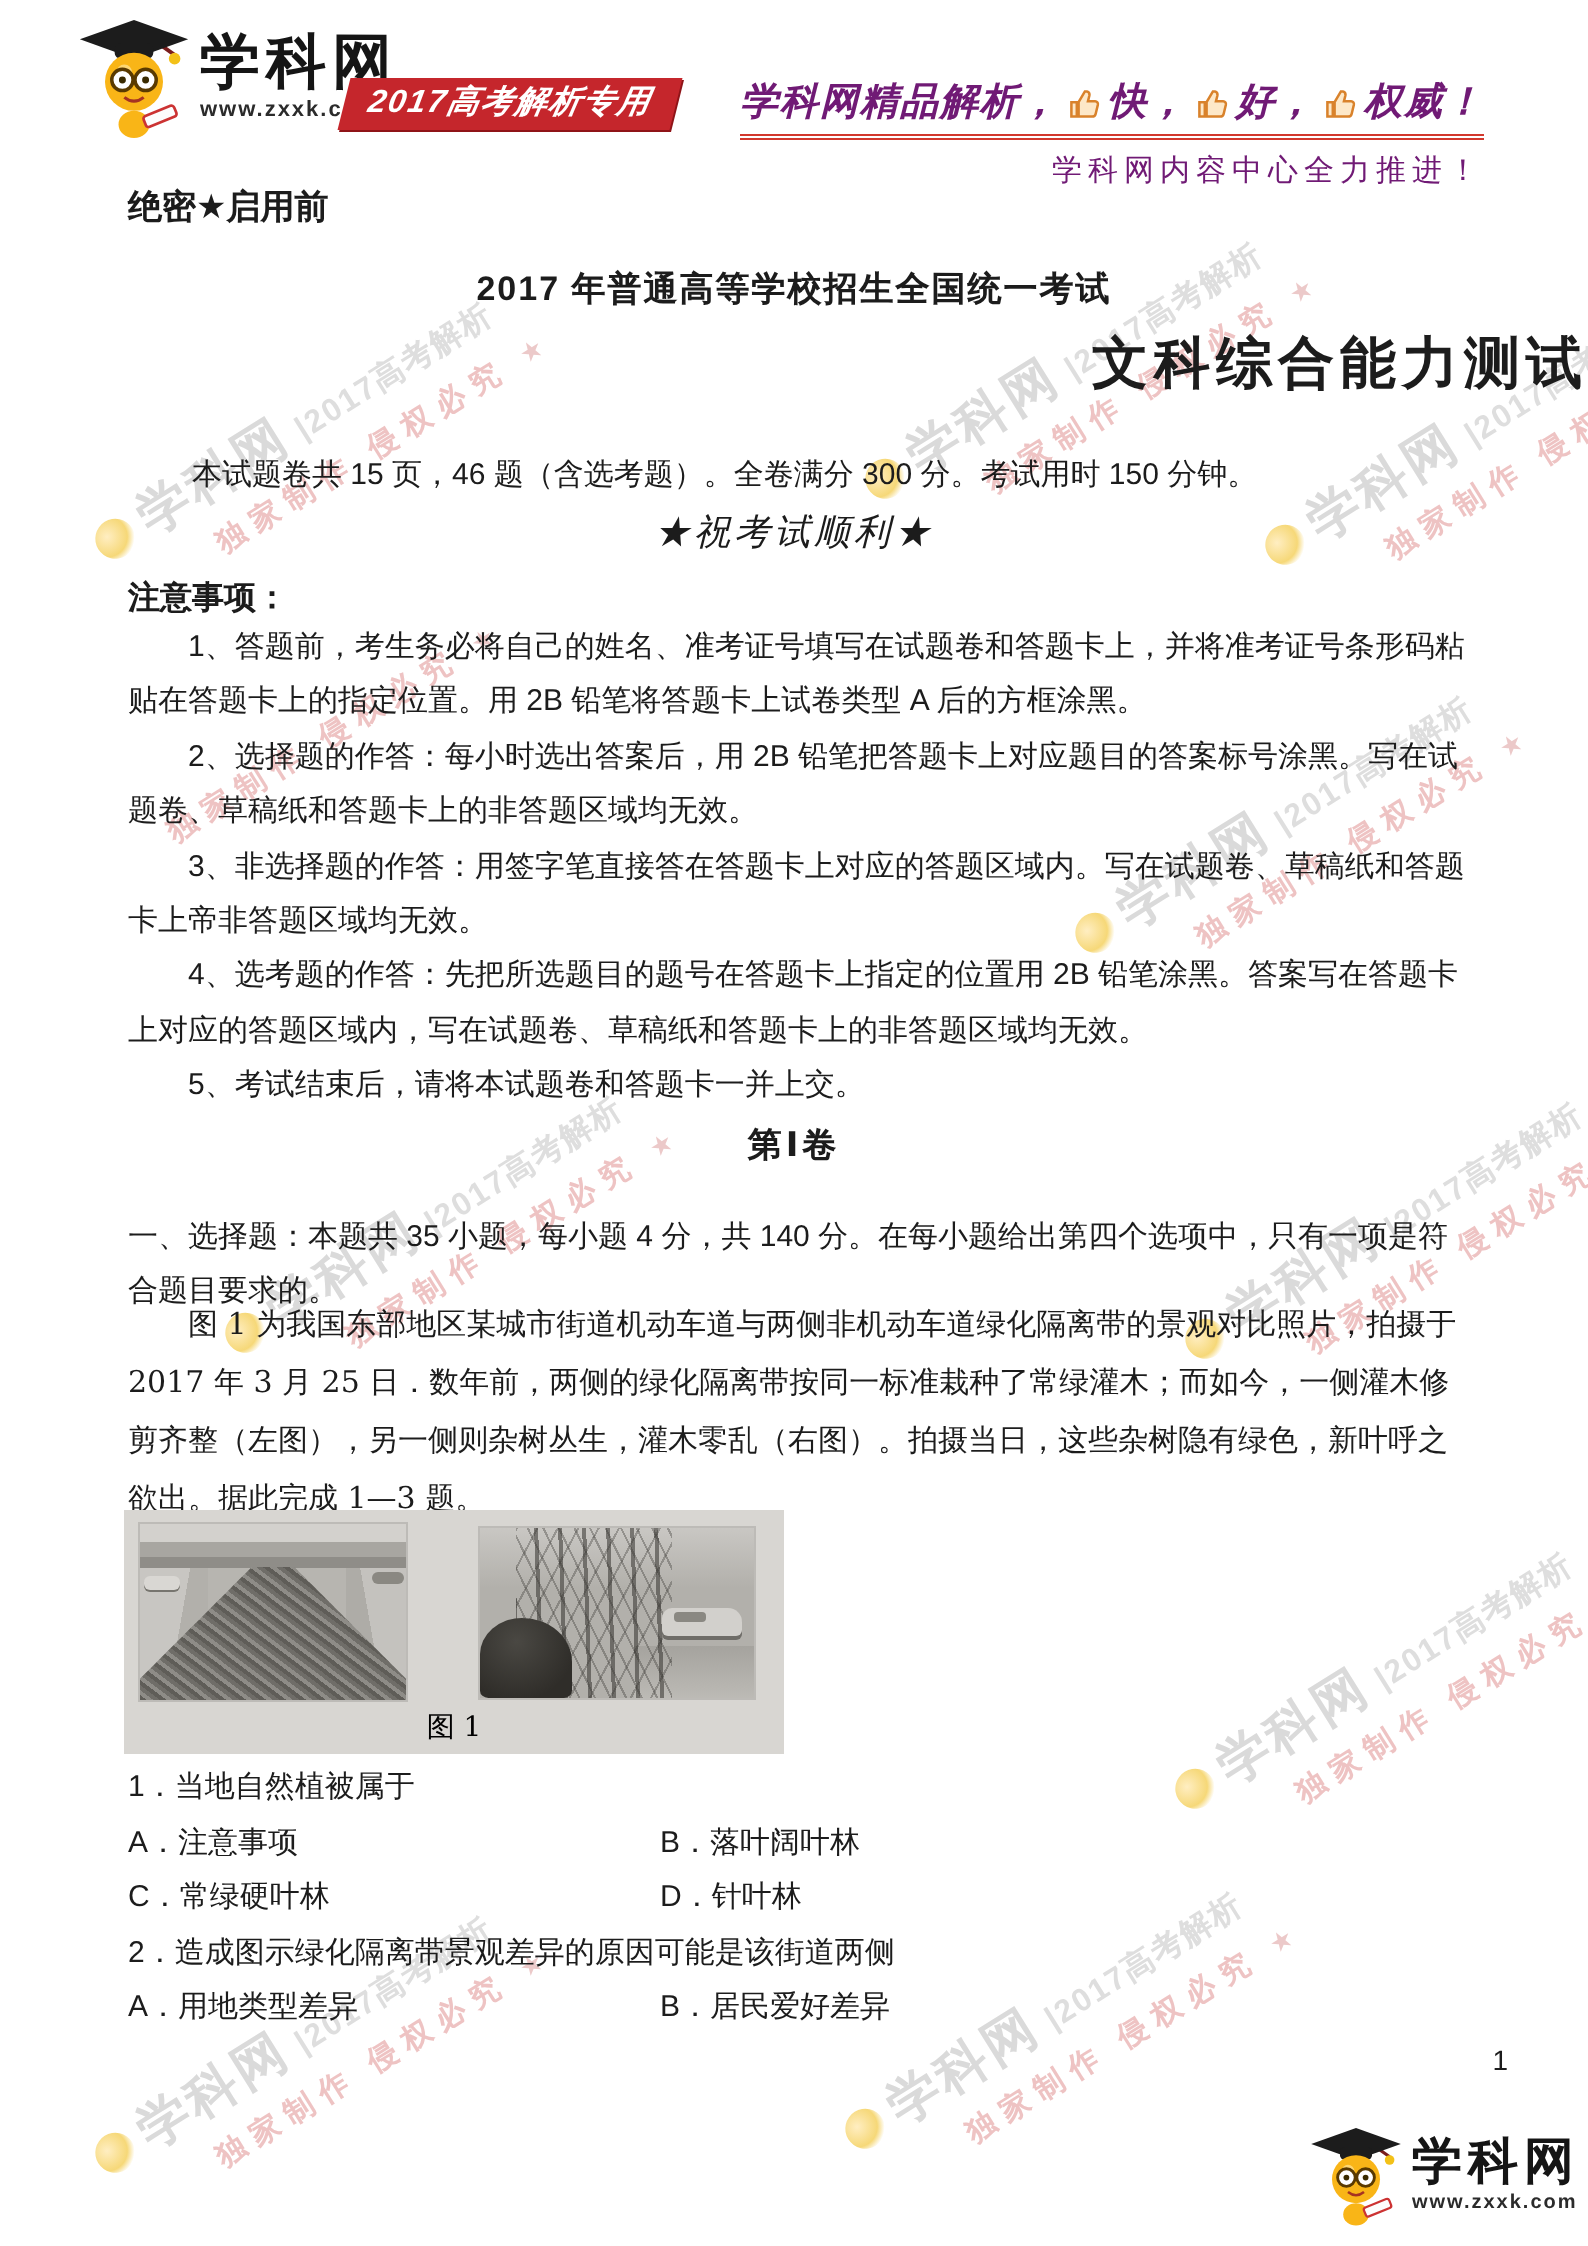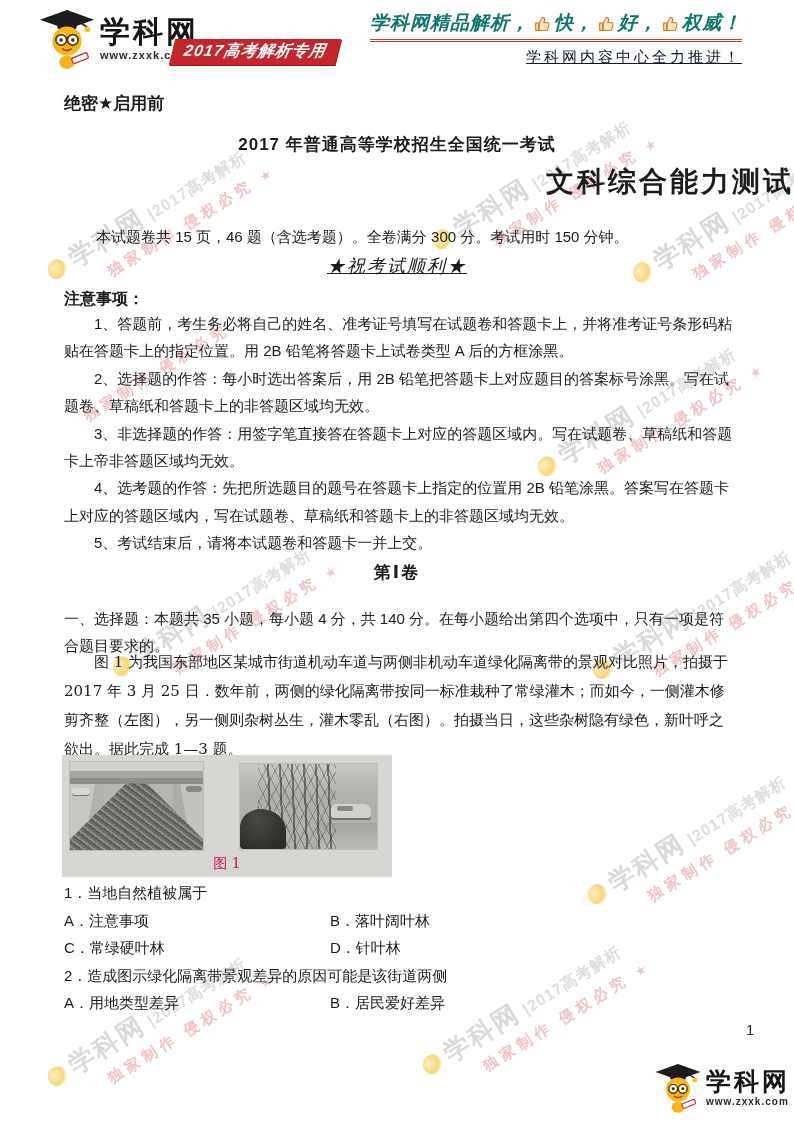--- a/index.html
+++ b/index.html
@@ -27,32 +27,32 @@
   .logo-footer .logo-name{font-size:25px;}
   .logo-footer .logo-url{font-size:10px;}
   .banner{
     position:absolute;left:172px;top:39px;z-index:3;background:#c5262c;color:#ffffff;
     padding:2px 12px 3px 12px;transform:skewX(-14deg);box-shadow:1px 1px 0 #8f1418;
   }
   .banner span{display:inline-block;transform:skewX(4deg);font-size:16px;font-weight:bold;font-style:italic;letter-spacing:1px;}
   .top-right{position:absolute;right:52px;top:10px;text-align:right;z-index:2;}
   .slogan-red{
     display:inline-flex;align-items:center;gap:2px;font-family:"DejaVu Serif","Liberation Serif",serif;
-    font-weight:bold;font-style:italic;font-size:19px;color:#0f766e;letter-spacing:1px;
-    padding-bottom:3px;border-bottom:3px double #d2382d;
+    font-weight:bold;font-style:italic;font-size:19px;color:#701a75;letter-spacing:1px;
+    padding-bottom:3px;border-bottom:3px double #d2382d;margin-top:28px;
   }
   .slogan-red svg{margin:0 1px -2px 1px;}
-  .slogan-sub{margin-top:6px;font-size:15px;color:#0f172a;letter-spacing:3px;text-decoration:underline;}
+  .slogan-sub{margin-top:6px;font-size:15px;color:#701a75;letter-spacing:3px;}
   
   .secrecy{position:absolute;left:64px;top:92px;font-size:17px;font-weight:bold;z-index:1;}
   .title1{position:absolute;left:0;right:0;top:133px;text-align:center;font-size:17px;font-weight:bold;letter-spacing:1px;z-index:1;}
   .title2{position:absolute;left:0;right:0;top:163px;text-align:right;font-size:28px;font-weight:bold;letter-spacing:3px;z-index:1;}
   .paper-info{position:absolute;left:96px;top:228px;font-size:15px;z-index:1;}
   .wish{position:absolute;left:0;right:0;top:254px;text-align:center;font-size:18px;letter-spacing:2px;
-    font-family:"DejaVu Serif","Liberation Serif",serif;font-style:italic;z-index:1;text-decoration:underline;}
+    font-family:"DejaVu Serif","Liberation Serif",serif;font-style:italic;z-index:1;}
   .notice-head{position:absolute;left:64px;top:289px;font-size:16px;font-weight:bold;z-index:1;}
   .notices{position:absolute;left:64px;top:310px;width:670px;font-size:15px;line-height:27.4px;z-index:1;}
   .notices p{margin:0;text-indent:2em;}
   .section-title{position:absolute;left:0;right:0;top:561px;text-align:center;font-size:17px;font-weight:bold;letter-spacing:2px;z-index:1;}
   .instruction{position:absolute;left:64px;top:605px;width:670px;font-size:15px;line-height:27.4px;z-index:1;}
   .passage{position:absolute;left:64px;top:648px;width:674px;font-size:15px;line-height:29px;text-indent:2em;
     font-family:"DejaVu Serif","Liberation Serif",serif;z-index:1;}
   
   .figure{position:absolute;left:62px;top:755px;width:330px;height:122px;background:#d8d6d2;z-index:1;}
   .photo{position:absolute;overflow:hidden;box-shadow:0 0 0 1px #bdbbb7;}
@@ -75,21 +75,21 @@
   .pr-trees{position:absolute;left:18px;top:0;width:78px;bottom:0;
     background:
       repeating-linear-gradient(88deg,rgba(52,50,46,.55) 0 2px,rgba(52,50,46,0) 2px 12px),
       repeating-linear-gradient(64deg,rgba(70,68,64,.4) 0 1px,rgba(70,68,64,0) 1px 7px),
       repeating-linear-gradient(118deg,rgba(60,58,54,.35) 0 1px,rgba(60,58,54,0) 1px 9px);}
   .pr-bush{position:absolute;left:0;bottom:0;width:46px;height:40px;border-radius:50% 60% 10% 10%;
     background:radial-gradient(circle at 40% 30%,#4a4843,#2f2d29 75%);}
   .pr-car{position:absolute;right:6px;top:40px;width:40px;height:14px;border-radius:5px 7px 3px 3px;background:#d2d0cc;box-shadow:0 2px 0 #6f6d68;}
   .pr-car:before{content:"";position:absolute;left:6px;top:2px;width:16px;height:5px;border-radius:2px;background:#8a8882;}
   .pr-road{position:absolute;right:0;bottom:0;width:60px;height:26px;background:linear-gradient(180deg,#a5a39e,#bcbab5);}
-  .figure-caption{position:absolute;left:0;right:0;bottom:4px;text-align:center;font-size:14px;color:#be185d;
+  .figure-caption{position:absolute;left:0;right:0;bottom:4px;text-align:center;font-size:14px;color:#000000;
     font-family:"DejaVu Serif","Liberation Serif",serif;}
   
   .questions{position:absolute;left:64px;top:880px;width:670px;font-size:15px;z-index:1;}
   .q-line{height:27.5px;display:flex;align-items:center;}
   .opt-a{display:inline-block;width:266px;}
   
   .footer-slogan{position:absolute;left:0;right:0;top:1022px;text-align:center;font-size:15px;z-index:1;}
   .page-number{position:absolute;right:40px;top:1022px;font-size:14px;z-index:1;}
 </style>
 </head>

